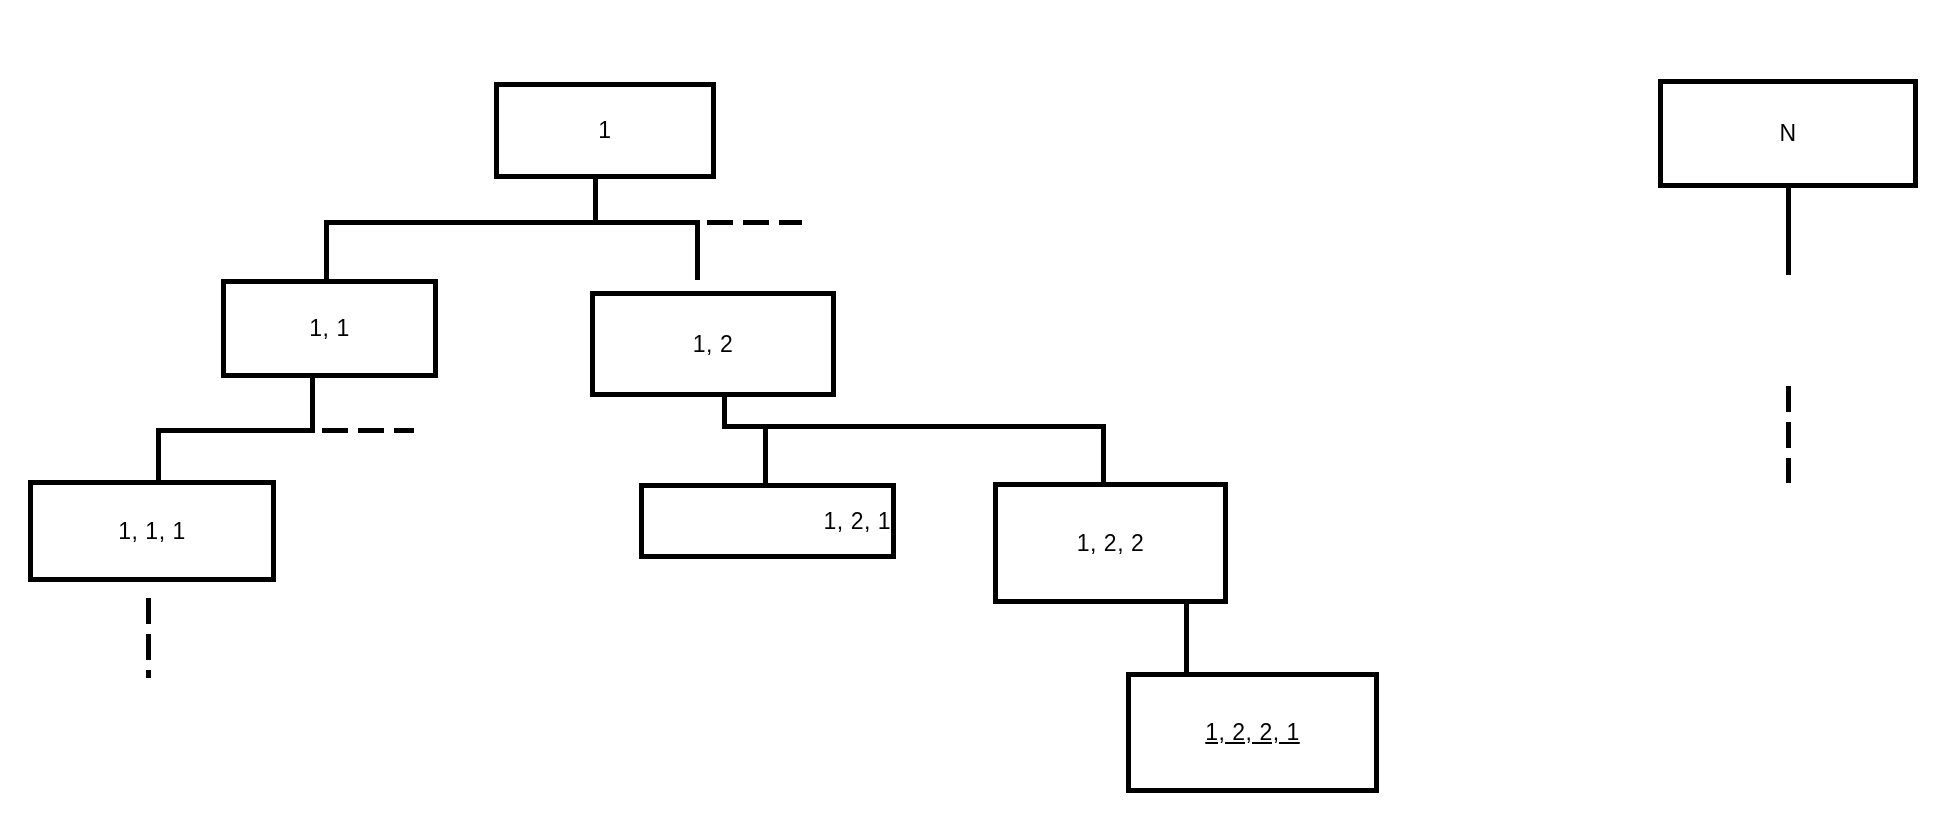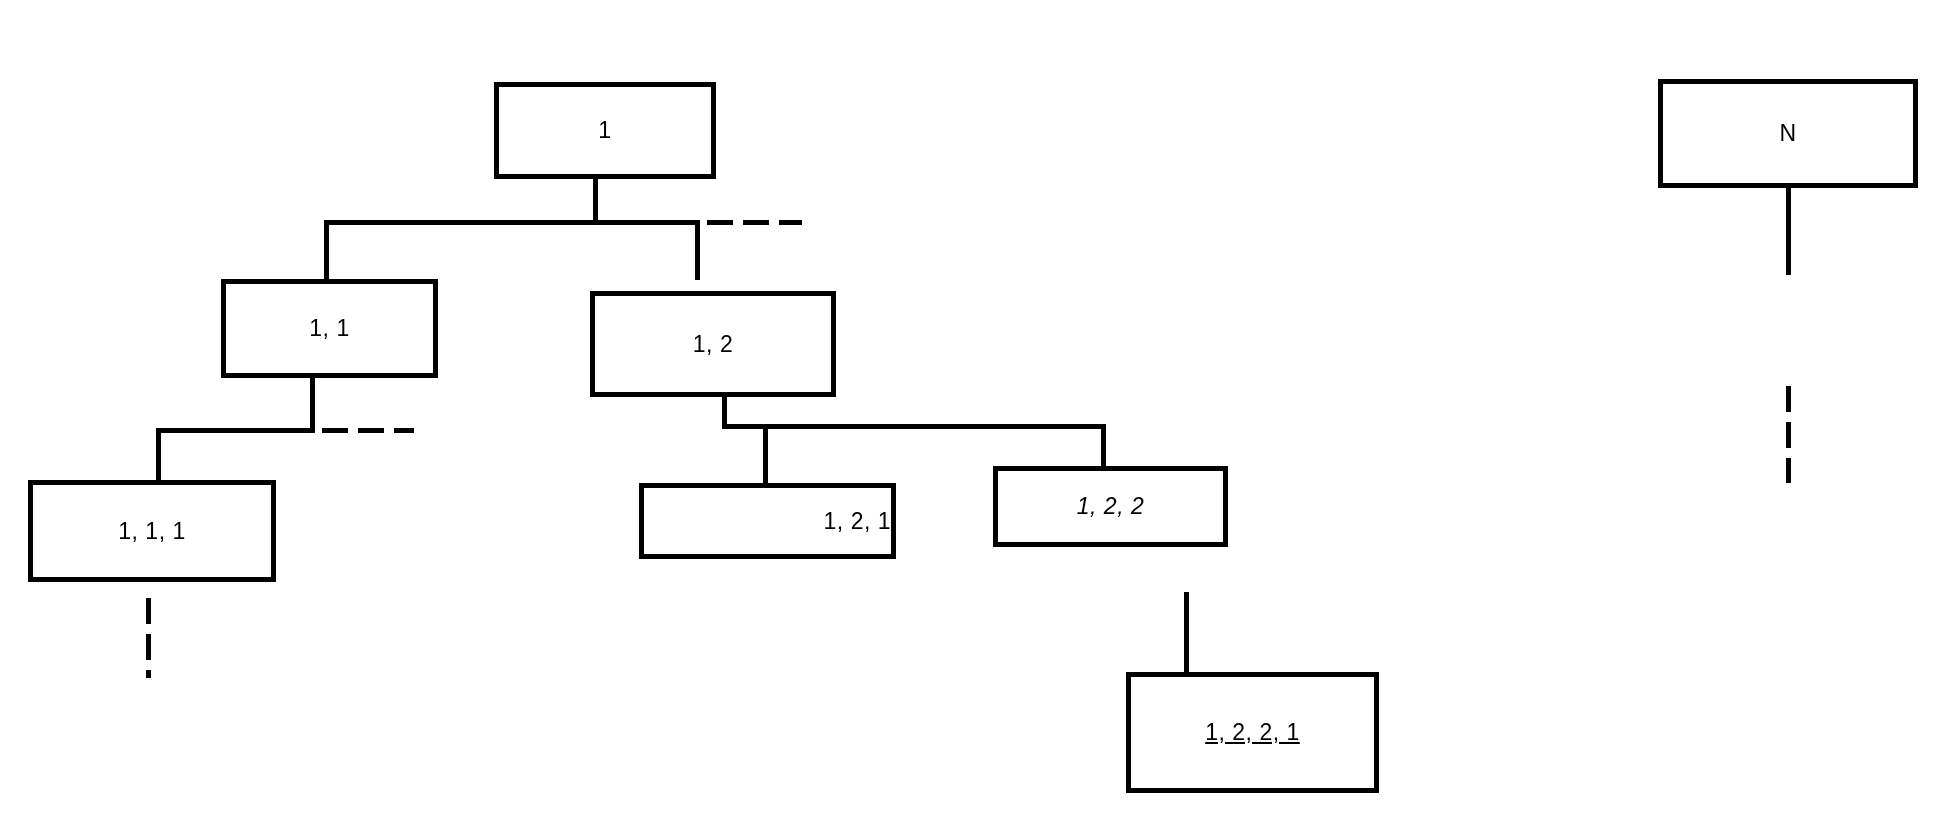--- a/index.html
+++ b/index.html
@@ -44,21 +44,21 @@
     width: 5px;
     background: repeating-linear-gradient(to bottom, #000000 0 26px, transparent 26px 36px);
   }
 
   
   #node-1    { left: 494px;  top: 82px;  width: 222px; height: 97px; }
   #node-1-1  { left: 221px;  top: 279px; width: 217px; height: 99px; justify-content: center; }
   #node-1-2  { left: 590px;  top: 277px; width: 246px; height: 106px; margin-top: 14px; }
   #node-1-1-1   { left: 28px;   top: 480px; width: 248px; height: 102px; }
   #node-1-2-1   { left: 639px;  top: 483px; width: 257px; height: 76px; justify-content: flex-end; }
-  #node-1-2-2   { left: 993px;  top: 466px; width: 235px; height: 81px; font-style: italic; }
+  #node-1-2-2   { left: 993px;  top: 482px; width: 235px; height: 122px; }
   #node-1-2-2-1 { left: 1126px; top: 672px; width: 253px; height: 121px; text-decoration: underline; }
   #node-N    { left: 1658px; top: 79px;  width: 260px; height: 109px; }
   #node-N-1  { left: 1648px; top: 272px; width: 278px; height: 110px; }
 
   
   
   #conn-1-stem      { left: 593px;  top: 176px; width: 5px;   height: 49px; }
   #conn-1-bar       { left: 324px;  top: 220px; width: 376px; height: 5px; }
   #conn-1-to-1-1    { left: 324px;  top: 220px; width: 5px;   height: 62px; }
   #conn-1-to-1-2    { left: 695px;  top: 220px; width: 5px;   height: 60px; }

